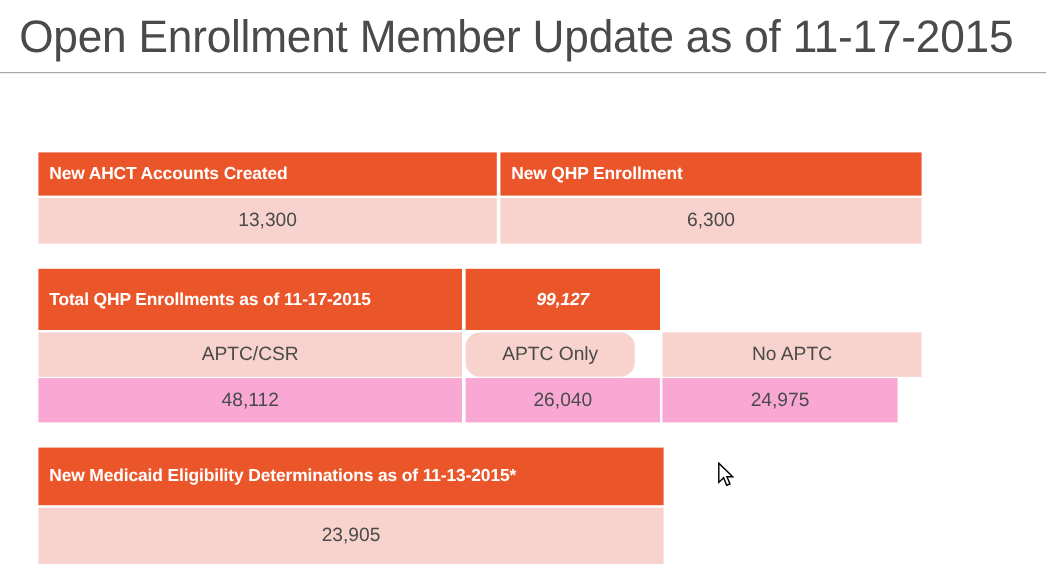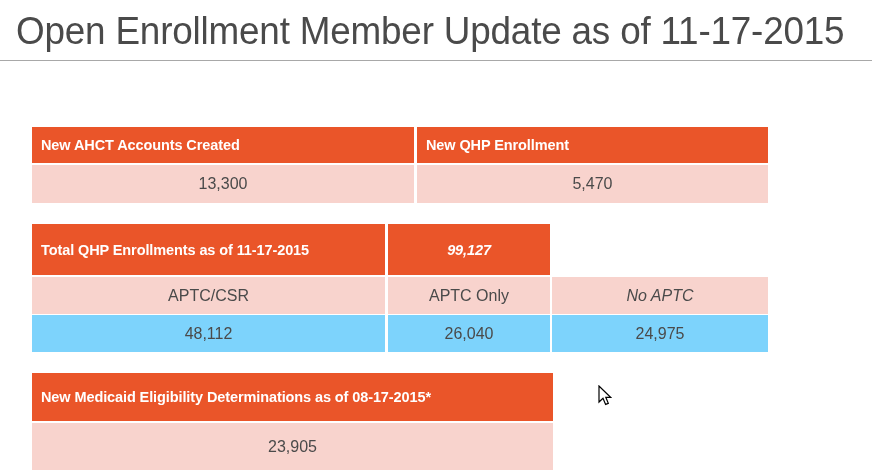--- a/index.html
+++ b/index.html
@@ -71,39 +71,39 @@
   }
   .val {
     color: #4a4a4a;
     font-size: 16px;
     display: flex;
     align-items: center;
     justify-content: center;
     font-weight: 400;
   }
   .pink-dark { background: #F8D3CD; }
-  .pink-light { background: #7dd3fc; }
+  .pink-light { background: #f9a8d4; }
 
   
   #table-accounts { left: 32px; top: 127px; width: 736px; height: 76px; }
   #t1-h1 { left: 0;   top: 0;  width: 382px; height: 36px; }
   #t1-h2 { left: 385px; top: 0;  width: 351px; height: 36px; text-align: right; }
   #t1-v1 { left: 0;   top: 38px; width: 382px; height: 38px; }
   #t1-v2 { left: 385px; top: 38px; width: 351px; height: 38px; }
 
   
   #table-qhp { left: 32px; top: 224px; width: 736px; height: 128px; text-align: right; }
   #t2-h1 { left: 0;   top: 0;  width: 353px; height: 51px; }
   #t2-h2 { left: 356px; top: 0;  width: 162px; height: 51px; font-style: italic; }
   #t2-l1 { left: 0;   top: 53px; width: 353px; height: 37px; }
-  #t2-l2 { left: 356px; top: 53px; width: 162px; height: 37px; }
-  #t2-l3 { left: 520px; top: 53px; width: 216px; height: 37px; font-style: italic; }
+  #t2-l2 { left: 356px; top: 53px; width: 141px; height: 37px; border-radius: 12px; }
+  #t2-l3 { left: 520px; top: 53px; width: 216px; height: 37px; }
   #t2-v1 { left: 0;   top: 91px; width: 353px; height: 37px; }
   #t2-v2 { left: 356px; top: 91px; width: 162px; height: 37px; }
-  #t2-v3 { left: 520px; top: 91px; width: 216px; height: 37px; }
+  #t2-v3 { left: 520px; top: 91px; width: 196px; height: 37px; }
 
   
   #table-medicaid { left: 32px; top: 373px; width: 521px; height: 97px; }
   #t3-h1 { left: 0; top: 0;  width: 521px; height: 48px; }
   #t3-v1 { left: 0; top: 50px; width: 521px; height: 47px; }
 
   
   #mouse-cursor {
     position: absolute;
     left: 598px;
@@ -118,36 +118,36 @@
 
 <div id="title-bar">
   <div id="page-title">Open Enrollment Member Update as of 11-17-2015</div>
   <div id="title-rule"></div>
 </div>
 
 <div class="tbl" id="table-accounts">
   <div class="cell hdr" id="t1-h1">New AHCT Accounts Created</div>
   <div class="cell hdr" id="t1-h2">New QHP Enrollment</div>
   <div class="cell val pink-dark" id="t1-v1">13,300</div>
-  <div class="cell val pink-dark" id="t1-v2">5,470</div>
+  <div class="cell val pink-dark" id="t1-v2">6,300</div>
 </div>
 
 <div class="tbl" id="table-qhp">
   <div class="cell hdr" id="t2-h1">Total QHP Enrollments as of 11-17-2015</div>
   <div class="cell hdr ctr" id="t2-h2">99,127</div>
 
   <div class="cell val pink-dark" id="t2-l1">APTC/CSR</div>
   <div class="cell val pink-dark" id="t2-l2">APTC Only</div>
   <div class="cell val pink-dark" id="t2-l3">No APTC</div>
 
   <div class="cell val pink-light" id="t2-v1">48,112</div>
   <div class="cell val pink-light" id="t2-v2">26,040</div>
   <div class="cell val pink-light" id="t2-v3">24,975</div>
 </div>
 
 <div class="tbl" id="table-medicaid">
-  <div class="cell hdr" id="t3-h1">New Medicaid Eligibility Determinations as of 08-17-2015*</div>
+  <div class="cell hdr" id="t3-h1">New Medicaid Eligibility Determinations as of 11-13-2015*</div>
   <div class="cell val pink-dark" id="t3-v1">23,905</div>
 </div>
 
 <svg id="mouse-cursor" viewBox="0 0 14 21" xmlns="http://www.w3.org/2000/svg">
   <path d="M1,1 L1,17 L5,13.2 L7.6,19.4 L10.3,18.3 L7.8,12.3 L12.6,12.3 Z" fill="#ffffff" stroke="#000000" stroke-width="1.2" stroke-linejoin="miter"></path>
 </svg>
 
 </body></html>

